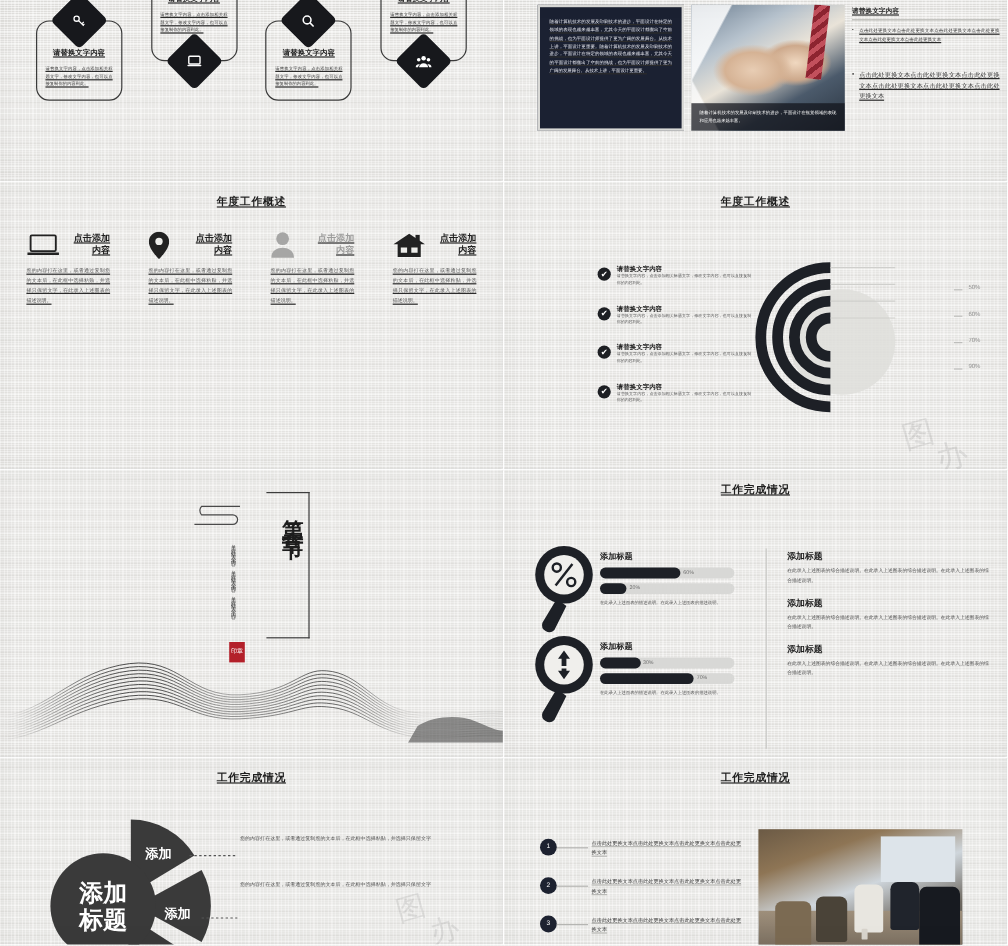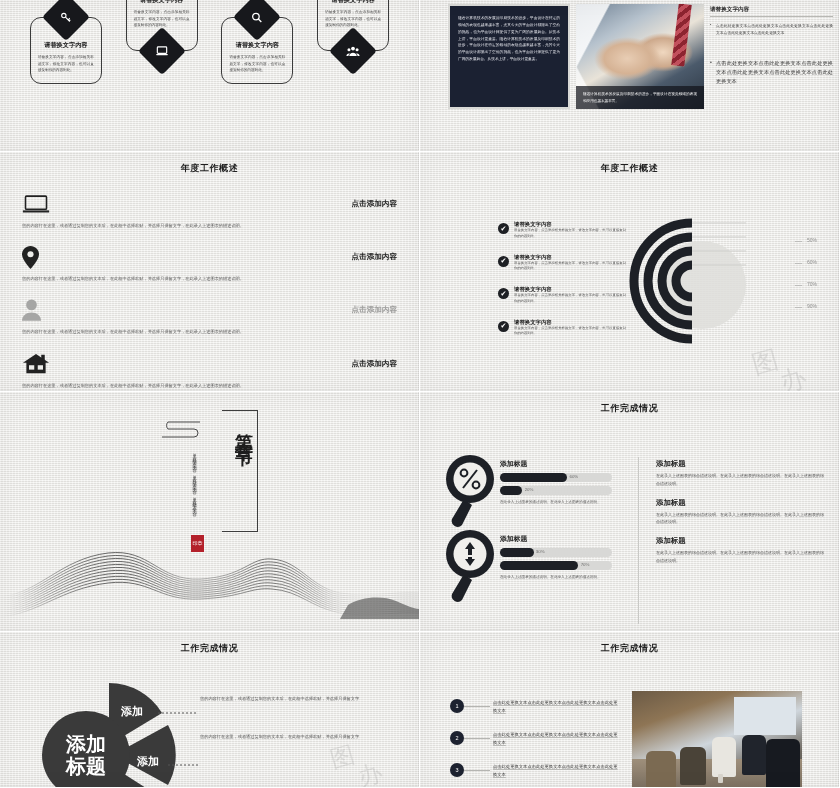--- a/index.html
+++ b/index.html
@@ -22,21 +22,21 @@
   .grid{ position:absolute; inset:0; display:grid;
          grid-template-columns:420px 420px;
          grid-template-rows:152px 240px 240px 156px; }
   .slide{ position:relative; overflow:hidden;
           background-color:#ecebe8;
           background-image:
             repeating-linear-gradient(0deg, rgba(255,255,255,.5) 0px, rgba(255,255,255,.5) 1px, rgba(0,0,0,.03) 1px, rgba(0,0,0,.03) 2px),
             repeating-linear-gradient(90deg, rgba(255,255,255,.35) 0px, rgba(255,255,255,.35) 1px, rgba(0,0,0,.02) 1px, rgba(0,0,0,.02) 3px);
           border-right:1px solid rgba(255,255,255,.9);
           border-bottom:1px solid rgba(255,255,255,.9);
-          box-shadow: inset -1px -1px 0 rgba(0,0,0,.05); }
+          box-shadow: inset -1px -1px 0 rgba(0,0,0,.05); text-decoration: underline; }
   .slide::after{ content:""; position:absolute; inset:0; pointer-events:none;
                  box-shadow: inset 0 0 26px rgba(0,0,0,.035); }
   .title{ text-align:center; font-weight:bold; font-size:9px; letter-spacing:.6px;
           color:#1f1f1f; padding-top:10px; }
   .wm{ position:absolute; right:6px; bottom:10px; width:90px; height:70px;
        opacity:.16; pointer-events:none; }
 
   
   .s1{ display:flex; justify-content:space-around; align-items:flex-start;
        padding:0 18px; }
@@ -78,21 +78,21 @@
   .s2col{ flex:1; padding-top:2px; }
   .s2col .hd{ font-size:5.6px; font-weight:bold; color:#2a2a2a; border-bottom:1px solid #b9b9b5;
               padding-bottom:2px; margin-bottom:6px; }
   .s2col ul{ list-style:none; }
   .s2col li{ font-size:3.8px; line-height:1.85; color:#3a3a3a; text-align:justify;
              position:relative; padding-left:6px; margin-bottom:22px; }
   .s2col li::before{ content:"•"; position:absolute; left:0; top:-1px; }
   .s2col li.big{ font-size:5.2px; line-height:1.7; }
 
   
-  .s3{ padding:14px 22px 0; display:grid; grid-template-columns:1fr;
+  .s3{ padding:14px 22px 0; display:grid; grid-template-columns:1fr 1fr 1fr 1fr;
        gap:12px 32px; }
   .blk .row{ display:flex; align-items:center; gap:8px; height:30px; }
   .blk .row .lab{ flex:1; text-align:right; font-size:7.6px; font-weight:bold; color:#1f1f1f; }
   .blk .row .lab.mut{ color:#9d9d9c; }
   .blk .txt{ font-size:4.2px; line-height:1.95; color:#555; text-align:justify;
              margin-top:3px; }
   .gic{ width:28px; height:22px; color:#222; display:flex; align-items:center; }
   .gic.mut{ color:#a6a6a5; }
 
   

